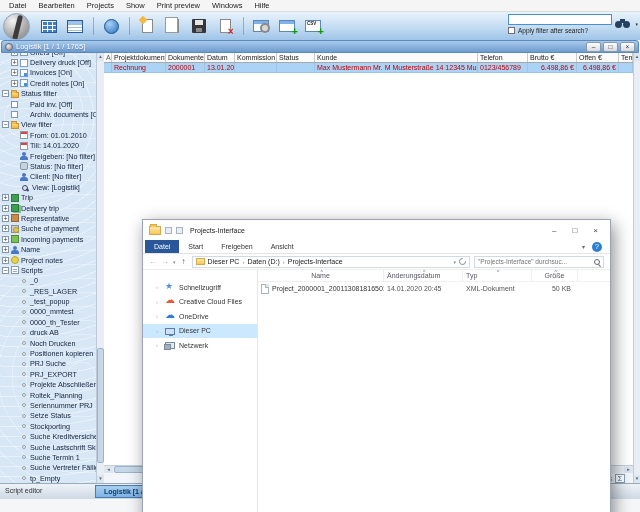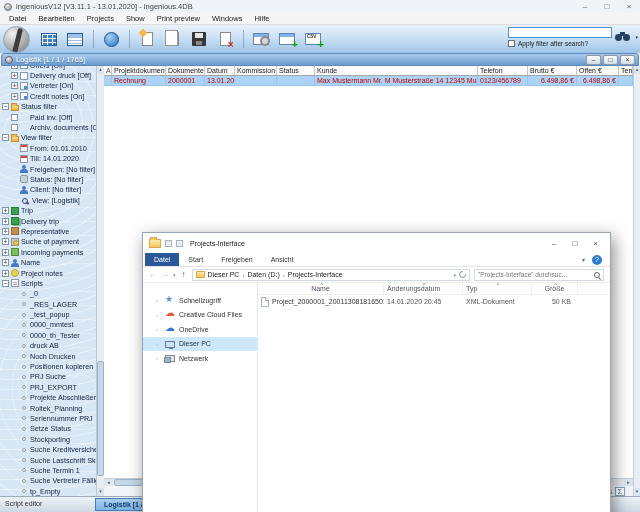--- a/index.html
+++ b/index.html
@@ -178,29 +178,20 @@
   .fc-size{width:46px;color:#555;text-align:right;padding-right:7px}
   .fileico{width:8px;height:10px;background:#fff;border:1px solid #a8b4c0;position:relative;flex:none}
   .fileico::before{content:"";position:absolute;right:-1px;top:-1px;width:3px;height:3px;background:#dfe6ec;border-left:1px solid #a8b4c0;border-bottom:1px solid #a8b4c0}
   .erest{flex:1}
 </style>
 </head>
 <body>
 
 <div class="app">
 
-  <div class="titlebar">
-    <span class="appico"></span>
-    <span>ingeniousV12 [V3.11.1 - 13.01.2020] - ingenious.4DB</span>
-    <span class="wctl">
-      <span class="wc wc-min"></span>
-      <span class="wc wc-max"></span>
-      <span class="wc wc-close"></span>
-    </span>
-  </div>
 
   <div class="menubar">
 
   <span class="menu-item">Datei</span>
       <span class="menu-item">Bearbeiten</span>
       <span class="menu-item">Projects</span>
       <span class="menu-item">Show</span>
       <span class="menu-item">Print preview</span>
       <span class="menu-item">Windows</span>
       <span class="menu-item">Hilfe</span>
@@ -283,21 +274,21 @@
 
         <div class="titem ind-1">
           <span class="exp x-plus"></span>
           <span class="ticon ic-doc"></span>
           <span class="tlabel">Delivery druck [Off]</span>
         </div>
 
         <div class="titem ind-1">
           <span class="exp x-plus"></span>
           <span class="ticon ic-doc2"></span>
-          <span class="tlabel">Vertreter [On]</span>
+          <span class="tlabel">Invoices [On]</span>
         </div>
 
         <div class="titem ind-1">
           <span class="exp x-plus"></span>
           <span class="ticon ic-doc2"></span>
           <span class="tlabel">Credit notes [On]</span>
         </div>
 
         <div class="titem ind-0">
           <span class="exp x-minus"></span>

